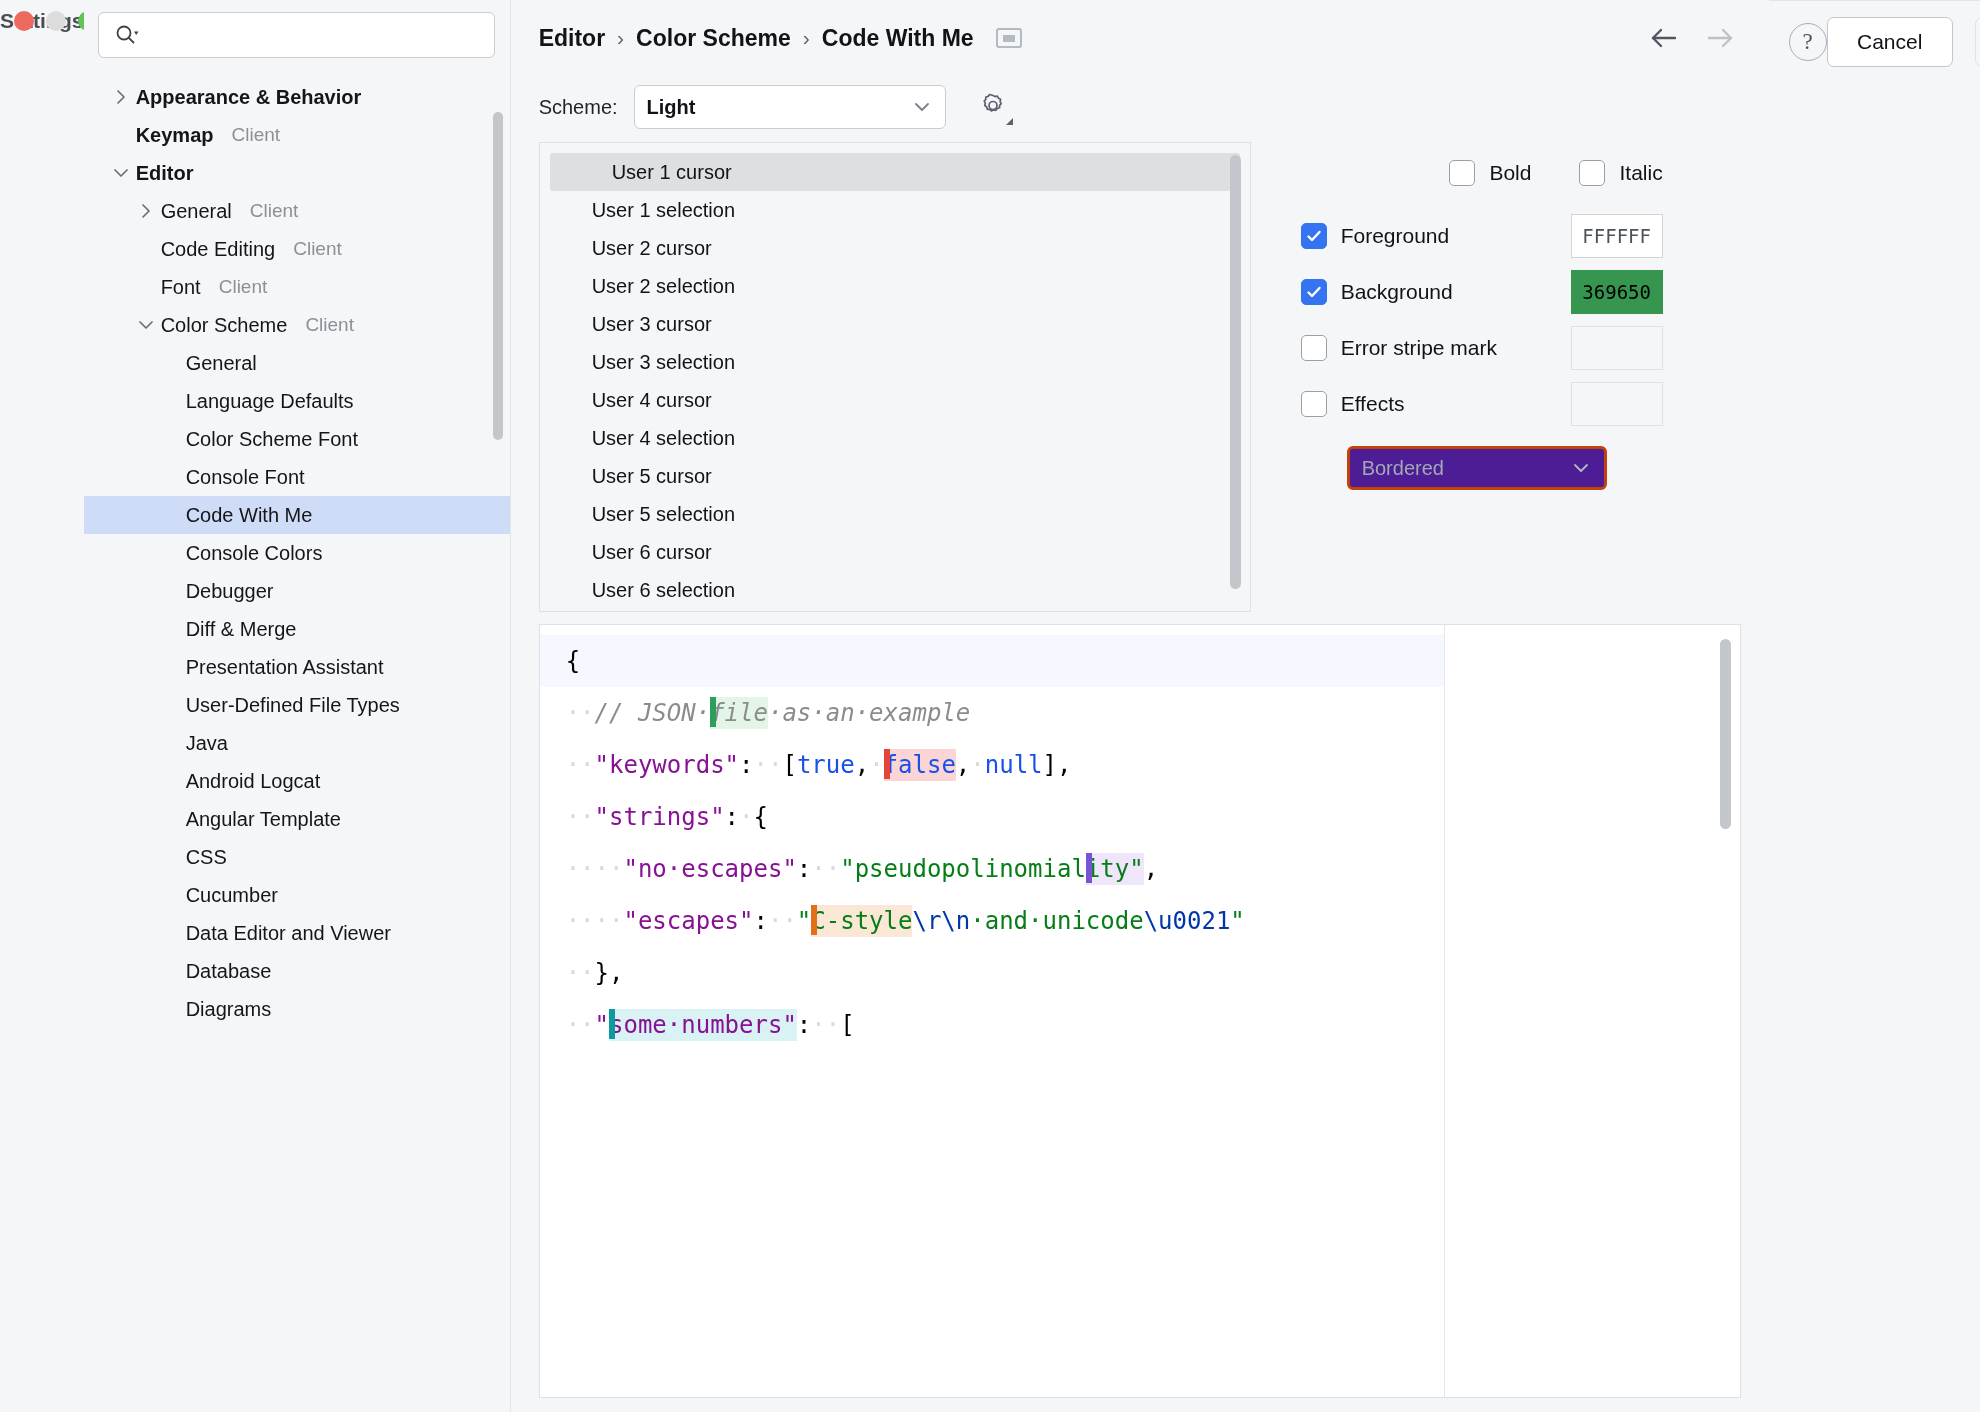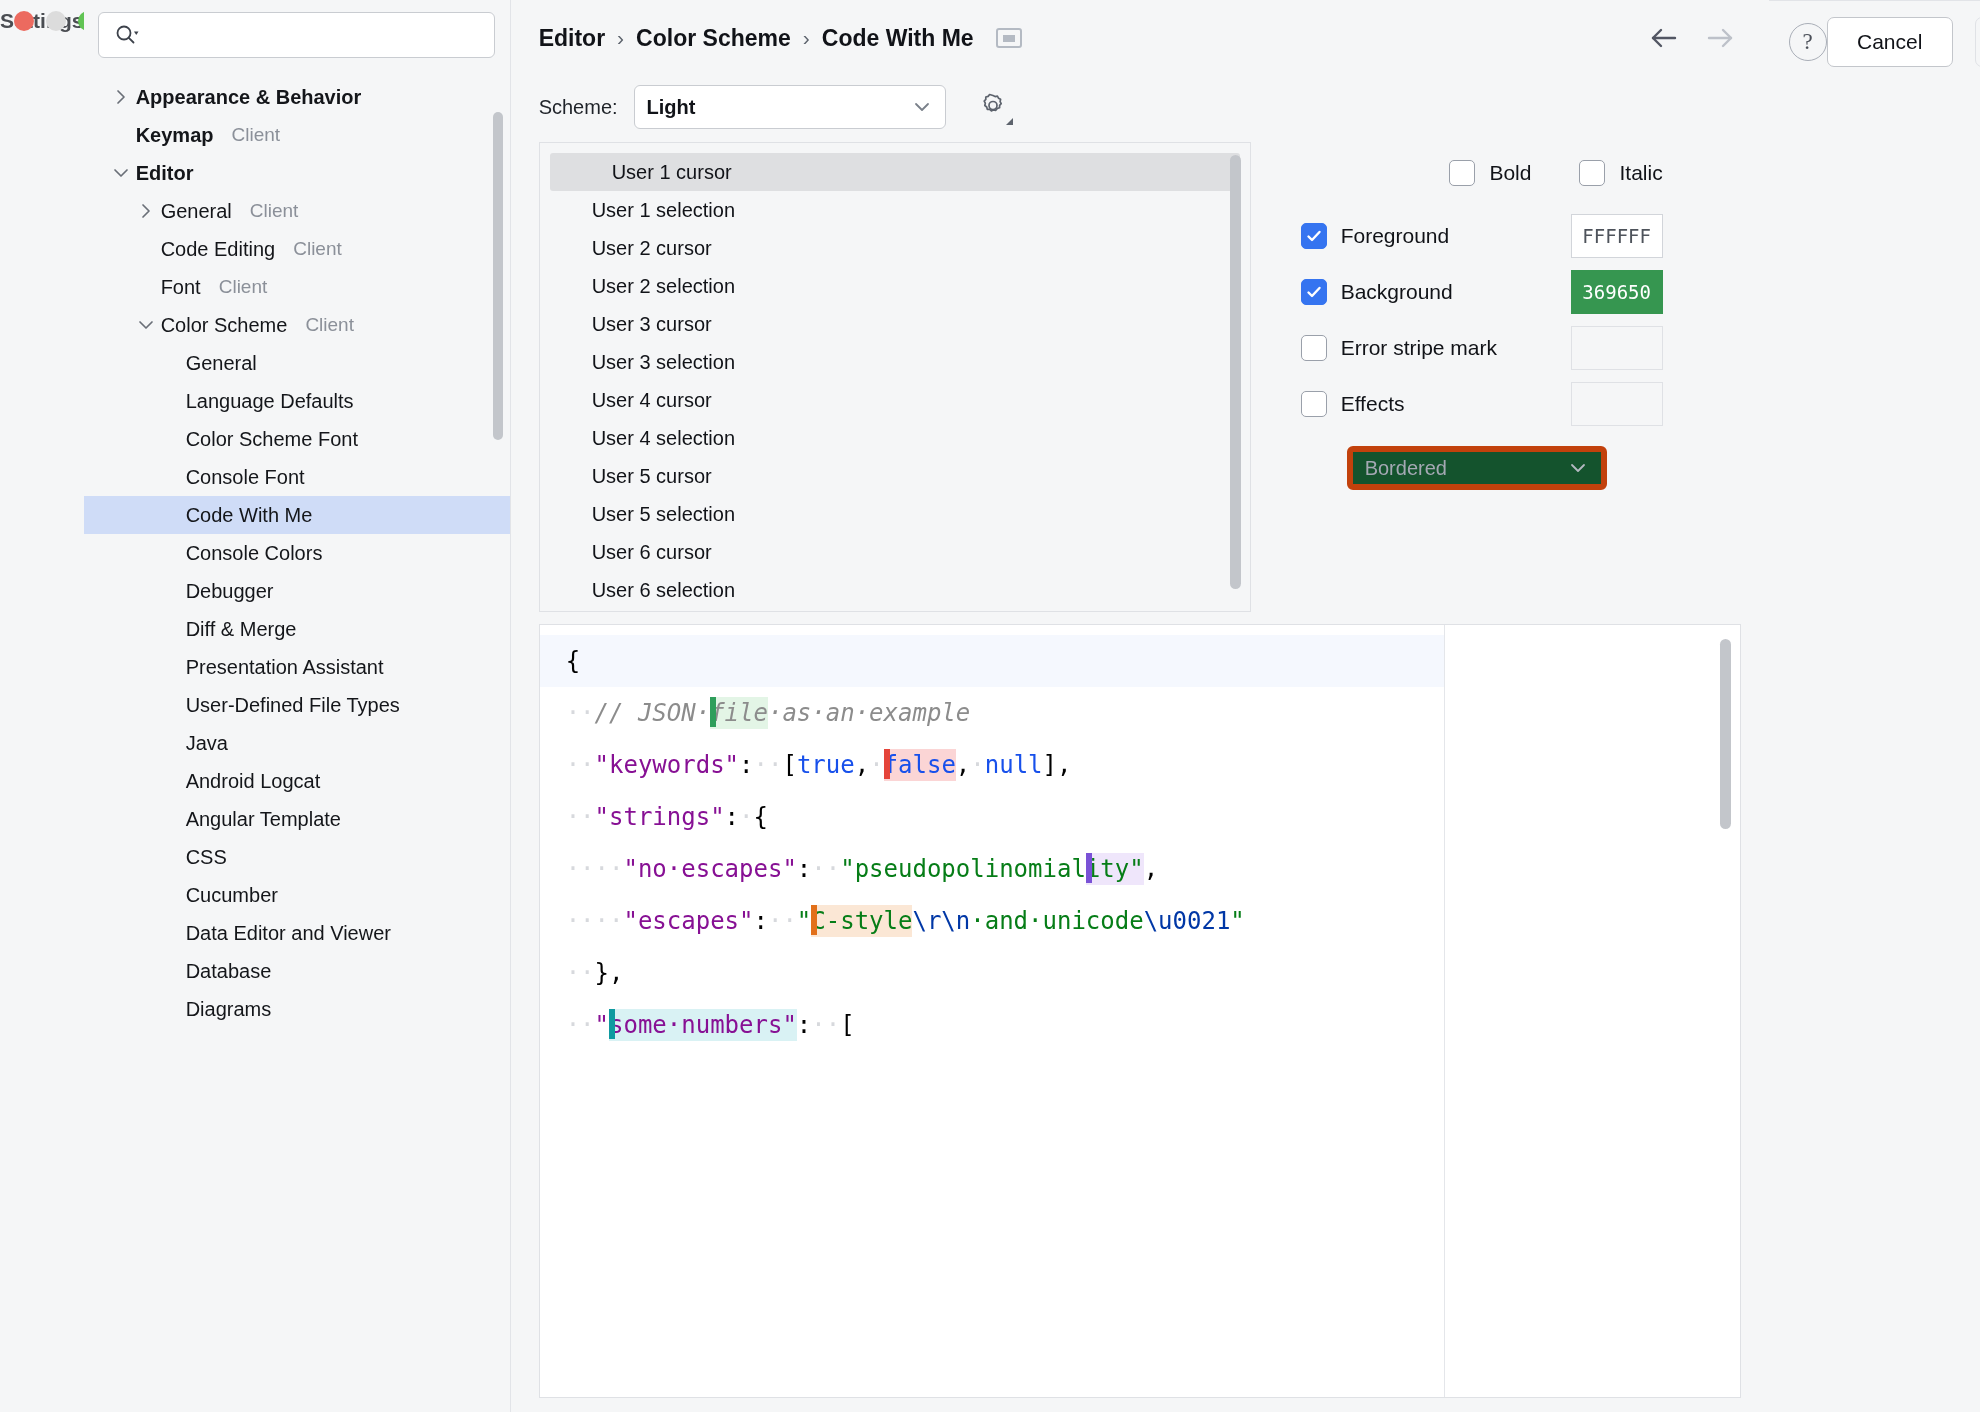--- a/index.html
+++ b/index.html
@@ -168,21 +168,21 @@
   .swatch {
     width: 92px; height: 44px; margin-left: auto; margin-right: 78px;
     border: 1px solid #d2d5da; background: #ffffff;
     display: flex; align-items: center; justify-content: center;
     font-family: "DejaVu Sans Mono", monospace; font-size: 19px; color: #4e535b;
   }
   .swatch.filled { border-color: transparent; }
   .swatch.empty { background: #f5f6f7; border: 1px solid #dfe1e5; }
   .effects-combo {
     margin-top: 14px; margin-left: 46px; width: 260px; height: 44px;
-    background: #14532d; border: 6px solid #c2410c; border-radius: 6px;
+    background: #4c1d95; border: 3px solid #c2410c; border-radius: 6px;
     display: flex; align-items: center; padding: 0 12px;
   }
   .effects-combo .val { font-size: 20px; color: #a4a8b3; flex: 1; }
   .effects-combo .chev { color: #b4b8c1; display: flex; }
 
   
   .preview {
     flex: 1; min-height: 0; margin-top: 12px; margin-bottom: 14px;
     border: 1px solid #dfe1e5; background: #ffffff;
     display: flex; position: relative; overflow: hidden;
@@ -491,21 +491,21 @@
 
             <div class="prop-row">
               <label class="cb-item">
                 <span class="cb checked" id="cb-bg">
                     <svg width="18" height="18" viewBox="0 0 18 18">
                       <polyline points="3.5,9.5 7,13 14.5,5" fill="none" stroke="#ffffff" stroke-width="2.4" stroke-linecap="round" stroke-linejoin="round"></polyline>
                     </svg>
                   </span>
                 <span class="cb-label">Background</span>
               </label>
-              <span class="swatch filled" id="sw-bg" style="background: rgb(54, 150, 80); color: #ffffff;">369650</span>
+              <span class="swatch filled" id="sw-bg" style="background: rgb(54, 150, 80); color: #000000;">369650</span>
             </div>
 
             <div class="prop-row">
               <label class="cb-item">
                 <span class="cb" id="cb-esm"></span>
                 <span class="cb-label">Error stripe mark</span>
               </label>
               <span class="swatch empty"></span>
             </div>
 

